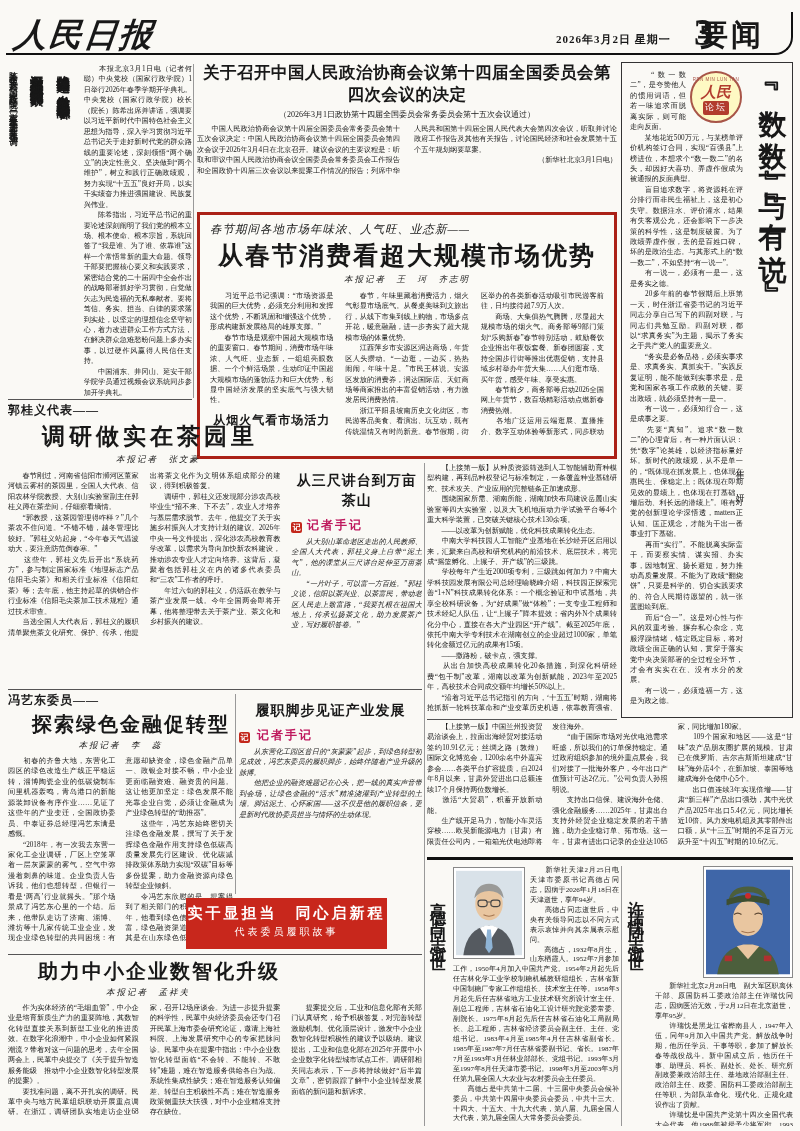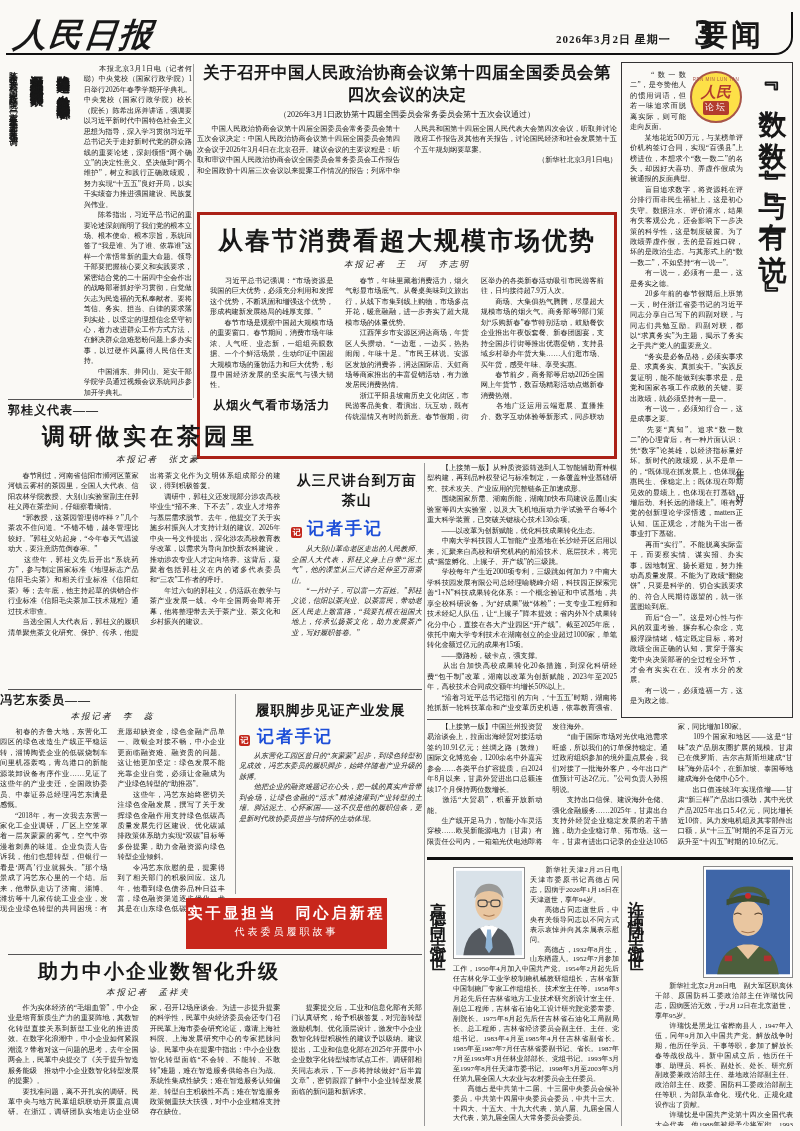--- a/index.html
+++ b/index.html
@@ -51,42 +51,42 @@
 
   
   #blockD { left:621px; top:62px; width:172px; height:656px; border:1.2px solid #333;
     padding:7px 6px 6px 8px; }
   .d-title { position:absolute; right:3px; top:10px; height:638px; writing-mode:vertical-rl;
     font-size:28px; font-weight:bold; letter-spacing:16px; line-height:1.2; }
   .d-author { position:absolute; right:46px; top:400px; writing-mode:vertical-rl;
     font-size:9px; letter-spacing:7px; }
   .d-body { width:113px; height:638px; overflow:hidden; }
   .forum-logo { float:right; width:52px; height:52px; border:2px solid #a85548; border-radius:50%;
-    margin:1px 1px 3px 4px; text-align:center; position:relative; background:#fde047; }
+    margin:1px 1px 3px 4px; text-align:center; position:relative; background:#fef9c3; }
   .forum-logo .arc { display:block; font-size:4.5px; color:#a85548; letter-spacing:0.5px; margin-top:4px;
     font-family:"Liberation Sans",sans-serif; }
   .forum-logo .rm { display:block; font-size:15px; font-weight:bold; color:#b23c2e; font-style:italic; line-height:1.1; }
   .forum-logo .lt { display:inline-block; font-size:9px; color:#fff; background:#b23c2e; border-radius:2px;
     padding:0 2px 1px; margin-top:1px; letter-spacing:2px; }
 
   
   #blockE { left:8px; top:402px; width:414px; height:286px; overflow:hidden; }
   .kicker { font-size:12px; font-weight:bold; letter-spacing:1px; }
   .e-title { font-size:23px; font-weight:bold; letter-spacing:4px; margin:2px 0 0 34px; }
   .e-byline { width:300px; margin-top:2px; }
   .e-body { column-count:3; column-gap:11px; height:212px; overflow:hidden; margin-top:5px; }
   .subhead2 { font-size:14px; font-weight:bold; text-align:center; letter-spacing:1px; margin:8px 0 5px; }
   .note { font-style:italic; }
   .shouji { margin:2px 0 3px; }
   .badge-icon { display:inline-block; width:11px; height:11px; background:#c3271b; color:#fff;
     font-size:8px; text-align:center; line-height:11px; border-radius:2px; font-weight:bold; vertical-align:-1px; }
-  .badge-text { color:#1d4ed8; font-size:17px; font-weight:bold; letter-spacing:2px; margin-left:3px; }
-
-  
-  #blockF { left:0; top:692px; width:225px; height:260px; overflow:hidden; }
+  .badge-text { color:#be185d; font-size:12px; font-weight:bold; letter-spacing:2px; margin-left:3px; }
+
+  
+  #blockF { left:8px; top:692px; width:225px; height:260px; overflow:hidden; }
   .f-title { font-size:20px; font-weight:bold; letter-spacing:2px; margin:2px 0 0 24px; }
   .f-byline { width:225px; margin-top:2px; }
   .f-body { column-count:2; column-gap:10px; height:190px; overflow:hidden; margin-top:4px; }
 
   
   #blockG { left:239px; top:694px; width:183px; height:200px; overflow:hidden; }
 
   
   #banner { left:186px; top:898px; width:201px; height:51px; background:#c8271c; color:#fff;
     text-align:center; padding-top:6px; }
@@ -144,20 +144,21 @@
   <div id="blockB" class="abs">
     <div class="b-title">关于召开中国人民政治协商会议第十四届全国委员会第四次会议的决定</div>
     <div class="b-sub">（2026年3月1日政协第十四届全国委员会常务委员会第十五次会议通过）</div>
     <div class="b-body bt just">
       <div class="pre">　　中国人民政治协商会议第十四届全国委员会常务委员会第十五次会议决定：中国人民政治协商会议第十四届全国委员会第四次会议于2026年3月4日在北京召开。建议会议的主要议程是：听取和审议中国人民政治协商会议全国委员会常务委员会工作报告和全国政协十四届三次会议以来提案工作情况的报告；列席中华人民共和国第十四届全国人民代表大会第四次会议，听取并讨论政府工作报告及其他有关报告，讨论国民经济和社会发展第十五个五年规划纲要草案。</div>
       <div class="align-right">（新华社北京3月1日电）</div>
     </div>
   </div>
 
   <div id="blockC" class="abs">
+    <div class="c-kicker">春节期间各地市场年味浓、人气旺、业态新——</div>
     <div class="c-title">从春节消费看超大规模市场优势</div>
     <div class="byline c-byline">本报记者　王　珂　齐志明</div>
     <div class="c-body bt just">
       <div class="pre">　　习近平总书记强调：“市场资源是我国的巨大优势，必须充分利用和发挥这个优势，不断巩固和增强这个优势，形成构建新发展格局的雄厚支撑。”
 　　春节市场是观察中国超大规模市场的重要窗口。春节期间，消费市场年味浓、人气旺、业态新，一组组亮眼数据、一个个鲜活场景，生动印证中国超大规模市场的蓬勃活力和巨大优势，彰显中国经济发展的坚实底气与强大韧性。</div>
       <h3 class="c-subhead">从烟火气看市场活力</h3>
       <div class="pre">　　春节，年味里藏着消费活力，烟火气彰显市场底气。从餐桌美味到文旅出行，从线下市集到线上购物，市场多点开花，暖意融融，进一步夯实了超大规模市场的体量优势。
 　　江西萍乡市安源区润达商场，年货区人头攒动。“一边逛，一边买，热热闹闹，年味十足。”市民王林说。安源区发放的消费券，润达国际店、天虹商场等商家推出的丰富促销活动，有力激发居民消费热情。
 　　浙江平阳县坡南历史文化街区，市民游客品美食、看演出、玩互动，既有传统温情又有时尚新意。春节假期，街区举办的各类新春活动吸引市民游客前往，日均接待超7.9万人次。
 　　商场、大集俱热气腾腾，尽显超大规模市场的烟火气。商务部等9部门策划“乐购新春”春节特别活动，鼓励餐饮企业推出年夜饭套餐、新春团圆宴，支持全国步行街等推出优惠促销，支持县域乡村举办年货大集……人们逛市场、买年货，感受年味、享受实惠。
@@ -212,20 +213,21 @@
         <span class="badge-icon">记</span>
         <span class="badge-text">记者手记</span>
       </div>
       <div class="note pre">　　从大别山革命老区走出的人民教师、全国人大代表，郭桂义身上自带“泥土气”，他的课堂从三尺讲台延伸至万亩茶山。
 　　“一片叶子，可以富一方百姓。”郭桂义说，信阳以茶兴业、以茶富民，带动老区人民走上致富路，“我要扎根在祖国大地上，传承弘扬茶文化，助力发展茶产业，写好履职答卷。”</div>
     </div>
   </div>
 
   <div id="blockF" class="abs">
     <div class="kicker">冯艺东委员——</div>
+    <div class="f-title">探索绿色金融促转型</div>
     <div class="byline f-byline">本报记者　李　蕊</div>
     <div class="f-body bt just pre">　　初春的齐鲁大地，东营化工园区的绿色改造生产线正平稳运转，淄博陶瓷企业的低碳烧制车间里机器轰鸣，青岛港口的新能源装卸设备有序作业……见证了这些年的产业变迁，全国政协委员、中泰证券总经理冯艺东满是感慨。
 　　“2018年，有一次我去东营一家化工企业调研，厂区上空笼罩着一层灰蒙蒙的雾气，空气中弥漫着刺鼻的味道。企业负责人告诉我，他们也想转型，但银行一看是‘两高’行业就摇头。”那个场景成了冯艺东心里的一个结。后来，他带队走访了济南、淄博、潍坊等十几家传统工业企业，发现企业绿色转型的共同困境：有意愿却缺资金，绿色金融产品单一、政银企对接不畅，中小企业更面临融资难、融资贵的问题。这让他更加坚定：绿色发展不能光靠企业自觉，必须让金融成为产业绿色转型的“助推器”。
 　　这些年，冯艺东始终密切关注绿色金融发展，撰写了关于发挥绿色金融作用支持绿色低碳高质量发展先行区建设、优化碳减排政策体系助力实现“双碳”目标等多份提案，助力金融资源向绿色转型企业倾斜。
 　　令冯艺东欣慰的是，提案得到了相关部门的积极回应。这几年，他看到绿色债券品种日益丰富，绿色融资渠道逐步优化，尤其是在山东绿色低碳高质量发展先行区建设中，金融“精准滴灌”的效果日益显现。
 　　今年全国两会即将召开，冯艺东准备了关于完善碳排放权交易市场的最新调研成果。为了研究好这个问题，过去一年间，他带队走访了多个地市的重点</div>
   </div>
 
   <div id="blockG" class="abs">
     <h4 class="subhead2">履职脚步见证产业发展</h4>

